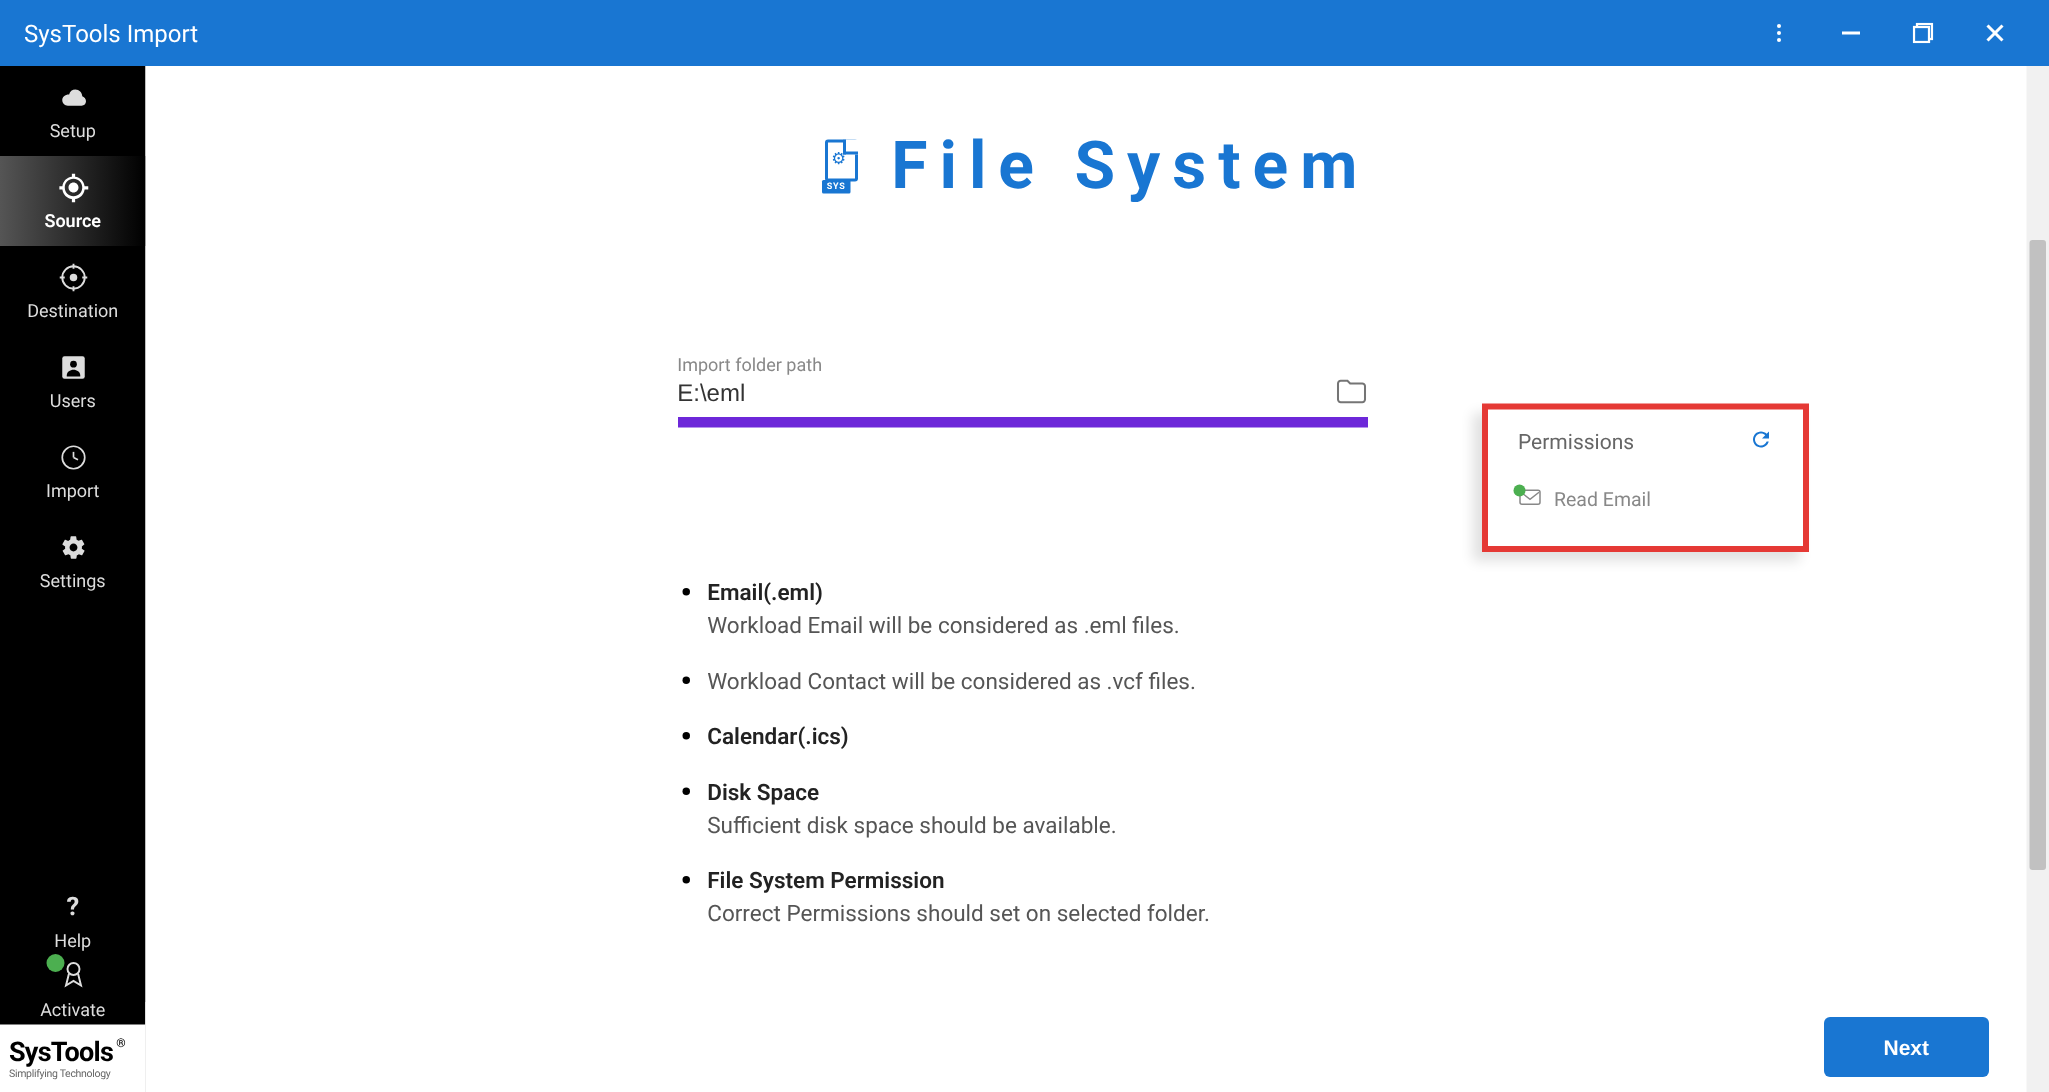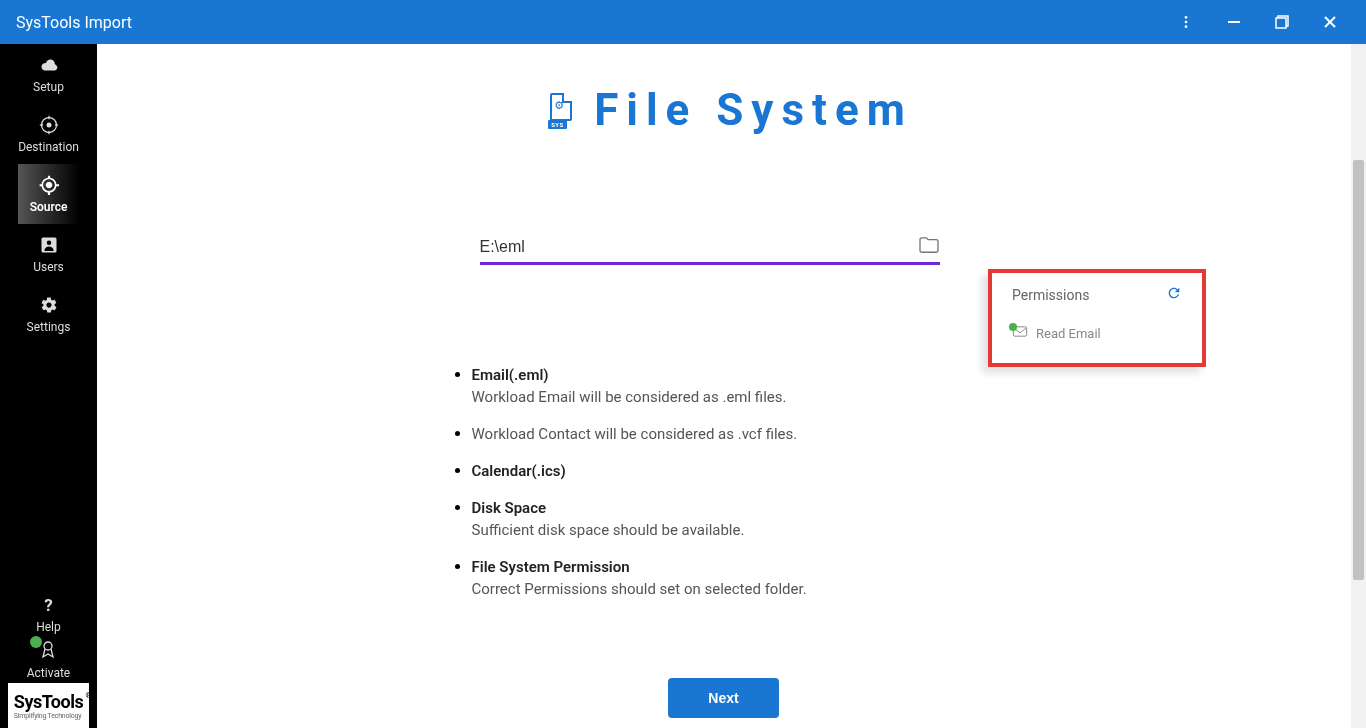--- a/index.html
+++ b/index.html
@@ -6,21 +6,21 @@
   body { font-family: 'Segoe UI', Roboto, sans-serif; width: 1366px; height: 728px; overflow: hidden; background: #fff; }
   
   .titlebar { height: 44px; background: #1976d2; color: #fff; display: flex; align-items: center; padding: 0 16px; }
   .titlebar-title { font-size: 16px; font-weight: 400; flex: 1; }
   .titlebar-controls { display: flex; align-items: center; gap: 8px; }
   .titlebar-btn { width: 40px; height: 40px; display: flex; align-items: center; justify-content: center; cursor: pointer; }
   .titlebar-btn svg { fill: #fff; }
   
   .app-body { display: flex; height: calc(728px - 44px); }
   
-  .sidebar { width: 97px; background: #000; color: #fff; display: flex; flex-direction: column; align-items: center; }
+  .sidebar { width: 97px; background: #000; color: #fff; display: flex; flex-direction: column; }
   .sidebar-top { flex: 1; }
   .sidebar-item { height: 60px; display: flex; flex-direction: column; align-items: center; justify-content: center; gap: 4px; cursor: pointer; font-size: 12px; color: #ddd; }
   .sidebar-item.active { background: linear-gradient(to right, #555 0%, #000 100%); color: #fff; font-weight: 600; }
   .sidebar-item .icon { display: flex; align-items: center; justify-content: center; height: 22px; }
   .sidebar-item svg { fill: #ddd; }
   .sidebar-item.active svg { fill: #fff; }
   .sidebar-brand { background: #fff; color: #000; padding: 8px 6px; text-align: left; }
   .brand-main { font-size: 18px; font-weight: 700; letter-spacing: -0.5px; display: inline-block; position: relative; }
   .brand-main::after { content: '®'; font-size: 8px; position: absolute; top: 0; right: -8px; }
   .brand-sub { font-size: 7px; color: #666; letter-spacing: -0.2px; }
@@ -35,41 +35,41 @@
   
   .form-section { max-width: 740px; margin: 0 auto; padding-left: 90px; }
   .file-icon { width: 28px; height: 34px; position: relative; }
   .file-icon-page { width: 22px; height: 28px; border: 2px solid #1976d2; border-radius: 2px; position: relative; }
   .file-icon-page::before { content: ''; position: absolute; top: -2px; right: -2px; width: 8px; height: 8px; background: #fff; border-left: 2px solid #1976d2; border-bottom: 2px solid #1976d2; }
   .file-icon-gear { position: absolute; top: 6px; left: 4px; font-size: 11px; color: #1976d2; }
   .file-icon-sys { position: absolute; bottom: -2px; left: -2px; background: #1976d2; color: #fff; font-size: 6px; padding: 1px 3px; border-radius: 1px; font-weight: bold; letter-spacing: 0.5px; }
   
   .input-group { position: relative; }
   .input-label { font-size: 12px; color: #888; margin-bottom: 2px; }
-  .input-row { display: flex; align-items: center; gap: 19px; border-bottom: 3px solid #6d28d9; padding-bottom: 4px; width: 460px; margin-left: 28px; }
+  .input-row { display: flex; align-items: center; gap: 19px; border-bottom: 7px solid #6d28d9; padding-bottom: 4px; width: 460px; }
   .input-field { flex: 1; border: none; outline: none; font-size: 16px; color: #333; background: transparent; }
   .folder-btn { cursor: pointer; }
   .folder-btn svg { fill: #757575; }
   
   .perms-card { position: absolute; top: 225px; right: 160px; width: 218px; background: #fff; border: 4px solid #e53935; padding: 12px 4px 14px 4px; box-shadow: -6px 6px 8px rgba(0,0,0,0.12); }
   .perms-header { display: flex; align-items: center; justify-content: space-between; padding: 0 16px 12px 16px; }
   .perms-title { font-size: 14px; color: #666; }
   .perms-refresh { cursor: pointer; }
   .perms-refresh svg { fill: #1976d2; }
   .perms-item { display: flex; align-items: center; gap: 8px; padding: 8px 16px; font-size: 13px; color: #888; }
   .perms-item-icon { position: relative; }
   .perms-item-icon svg { fill: #888; }
   .perms-ok { position: absolute; width: 8px; height: 8px; border-radius: 50%; background: #4caf50; top: -2px; left: -3px; }
   
   .desc-list { margin-top: 100px; padding-left: 20px; }
   .desc-item { margin-bottom: 18px; list-style: disc; }
   .desc-title { font-size: 15px; font-weight: 600; color: #222; margin-bottom: 4px; }
   .desc-text { font-size: 15px; color: #555; }
   
-  .footer { position: absolute; bottom: 0; left: 97px; right: 16px; height: 60px; display: flex; align-items: center; justify-content: center; padding: 0 24px; background: #fff; }
+  .footer { position: absolute; bottom: 0; left: 97px; right: 16px; height: 60px; display: flex; align-items: center; justify-content: flex-end; padding: 0 24px; background: #fff; }
   .next-btn { background: #1976d2; color: #fff; border: none; border-radius: 4px; padding: 12px 40px; font-size: 14px; font-weight: 600; cursor: pointer; }
   
   .scrollbar { position: absolute; right: 0; top: 44px; bottom: 0; width: 15px; background: #f1f1f1; }
   .scrollbar-thumb { position: absolute; left: 2px; right: 2px; top: 116px; height: 420px; background: #c1c1c1; border-radius: 2px; }
 </style>
 </head>
 <body>
 
 <div class="titlebar">
   <div class="titlebar-title">SysTools Import</div>
@@ -104,51 +104,61 @@
 <div class="app-body">
   <div class="sidebar">
     <div class="sidebar-top">
       <div class="sidebar-item">
         <span class="icon">
           <svg width="20" height="14" viewBox="0 0 24 16">
               <path d="M19 7c0-3-2.5-5.5-5.5-5.5-2.5 0-4.5 1.5-5 4C5 5.5 3 7.5 3 10c0 2.5 2 4.5 4.5 4.5h11c2 0 3.5-1.5 3.5-3.5 0-2-1.5-3.5-3-4z"></path>
             </svg>
         </span>
         <span>Setup</span>
+      </div>
+      <div class="sidebar-item active">
+        <span class="icon">
+          <svg width="20" height="20" viewBox="0 0 24 24">
+              <path d="M12 8c-2.2 0-4 1.8-4 4s1.8 4 4 4 4-1.8 4-4-1.8-4-4-4zm8.9 3c-.5-4-3.6-7.2-7.6-7.6V1h-2.6v2.4C6.7 3.8 3.5 7 3.1 11H.7v2.6h2.4c.5 4 3.6 7.2 7.6 7.6V24h2.6v-2.8c4-.4 7.1-3.6 7.6-7.6H24V11h-3.1zM12 19c-3.9 0-7-3.1-7-7s3.1-7 7-7 7 3.1 7 7-3.1 7-7 7z"></path>
+            </svg>
+        </span>
+        <span>Source</span>
       </div>
       <div class="sidebar-item">
         <span class="icon">
           <svg width="20" height="20" viewBox="0 0 24 24">
               <circle cx="12" cy="12" r="3"></circle>
               <circle cx="12" cy="12" r="9" fill="none" stroke="#ddd" stroke-width="1.5"></circle>
               <line x1="12" y1="1" x2="12" y2="5" stroke="#ddd" stroke-width="1.5"></line>
               <line x1="12" y1="19" x2="12" y2="23" stroke="#ddd" stroke-width="1.5"></line>
               <line x1="1" y1="12" x2="5" y2="12" stroke="#ddd" stroke-width="1.5"></line>
               <line x1="19" y1="12" x2="23" y2="12" stroke="#ddd" stroke-width="1.5"></line>
             </svg>
         </span>
         <span>Destination</span>
       </div>
-      <div class="sidebar-item active">
-        <span class="icon">
-          <svg width="20" height="20" viewBox="0 0 24 24">
-              <path d="M12 8c-2.2 0-4 1.8-4 4s1.8 4 4 4 4-1.8 4-4-1.8-4-4-4zm8.9 3c-.5-4-3.6-7.2-7.6-7.6V1h-2.6v2.4C6.7 3.8 3.5 7 3.1 11H.7v2.6h2.4c.5 4 3.6 7.2 7.6 7.6V24h2.6v-2.8c4-.4 7.1-3.6 7.6-7.6H24V11h-3.1zM12 19c-3.9 0-7-3.1-7-7s3.1-7 7-7 7 3.1 7 7-3.1 7-7 7z"></path>
-            </svg>
-        </span>
-        <span>Source</span>
-      </div>
       <div class="sidebar-item">
         <span class="icon">
           <svg width="18" height="18" viewBox="0 0 24 24">
               <rect x="2" y="2" width="20" height="20" rx="2" fill="#ddd"></rect>
               <circle cx="12" cy="9" r="3" fill="#000"></circle>
               <path d="M6 19c0-3 3-5 6-5s6 2 6 5v1H6z" fill="#000"></path>
             </svg>
         </span>
         <span>Users</span>
+      </div>
+      <div class="sidebar-item">
+        <span class="icon">
+          <svg width="18" height="18" viewBox="0 0 24 24">
+              <circle cx="12" cy="12" r="10" fill="none" stroke="#ddd" stroke-width="1.5"></circle>
+              <line x1="12" y1="7" x2="12" y2="12" stroke="#ddd" stroke-width="1.5"></line>
+              <line x1="12" y1="12" x2="16" y2="14" stroke="#ddd" stroke-width="1.5"></line>
+            </svg>
+        </span>
+        <span>Import</span>
       </div>
       <div class="sidebar-item">
         <span class="icon">
           <svg width="18" height="18" viewBox="0 0 24 24">
               <path d="M19.4 13c0-.3.1-.7.1-1s0-.7-.1-1l2.1-1.6c.2-.1.2-.4.1-.6l-2-3.5c-.1-.2-.4-.3-.6-.2l-2.5 1c-.5-.4-1.1-.7-1.7-1l-.4-2.6c0-.2-.2-.4-.5-.4h-4c-.2 0-.4.2-.5.4l-.4 2.7c-.6.2-1.1.6-1.7 1l-2.5-1c-.2-.1-.5 0-.6.2l-2 3.5c-.1.2-.1.5.1.6L4.6 11c0 .3-.1.7-.1 1s0 .7.1 1l-2.1 1.6c-.2.1-.2.4-.1.6l2 3.5c.1.2.4.3.6.2l2.5-1c.5.4 1.1.7 1.7 1l.4 2.6c0 .2.2.4.5.4h4c.2 0 .4-.2.5-.4l.4-2.6c.6-.2 1.2-.6 1.7-1l2.5 1c.2.1.5 0 .6-.2l2-3.5c.1-.2.1-.5-.1-.6L19.4 13zM12 15.5c-1.9 0-3.5-1.6-3.5-3.5s1.6-3.5 3.5-3.5 3.5 1.6 3.5 3.5-1.6 3.5-3.5 3.5z"></path>
             </svg>
         </span>
         <span>Settings</span>
       </div>
     </div>
@@ -179,20 +189,21 @@
         <div class="file-icon">
           <div class="file-icon-page"></div>
           <div class="file-icon-gear">⚙</div>
           <div class="file-icon-sys">SYS</div>
         </div>
         <div class="page-header-title">File System</div>
       </div>
 
       <div class="form-section">
         <div class="input-group">
+          <div class="input-label">Import folder path</div>
           <div class="input-row">
             <input class="input-field" value="E:\eml" style="">
             <div class="folder-btn">
               <svg width="22" height="18" viewBox="0 0 24 20">
                   <path d="M2 4c0-1 1-2 2-2h5l2 2h9c1 0 2 1 2 2v10c0 1-1 2-2 2H4c-1 0-2-1-2-2V4z" fill="none" stroke="#757575" stroke-width="1.5"></path>
                 </svg>
             </div>
           </div>
         </div>
 

